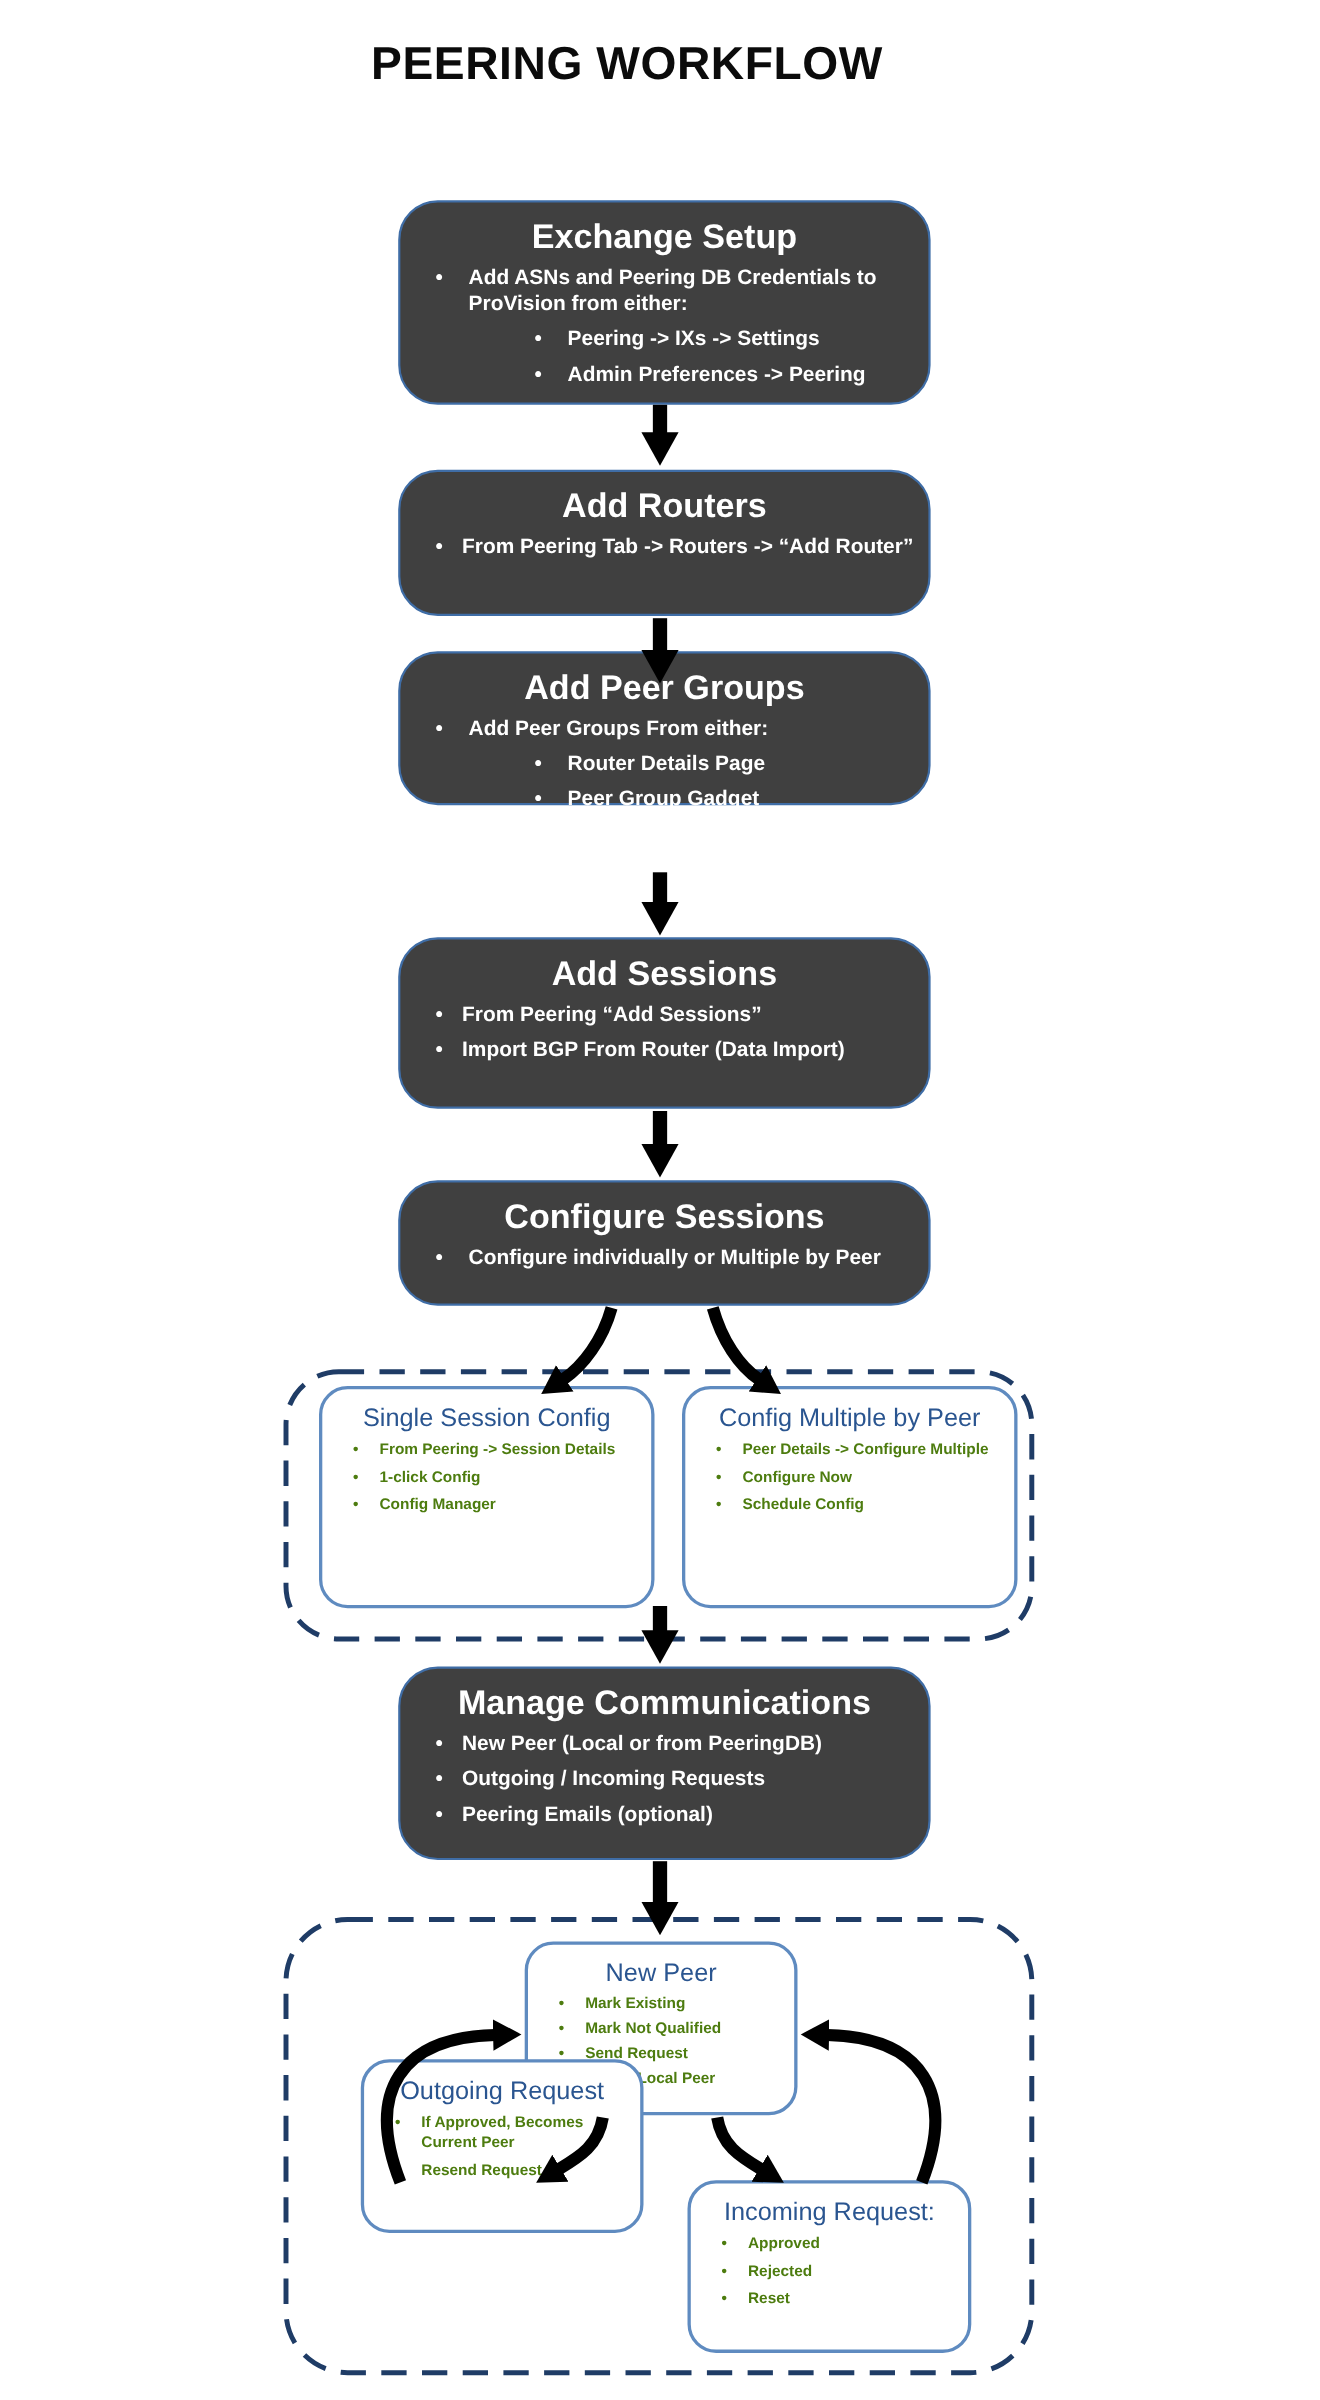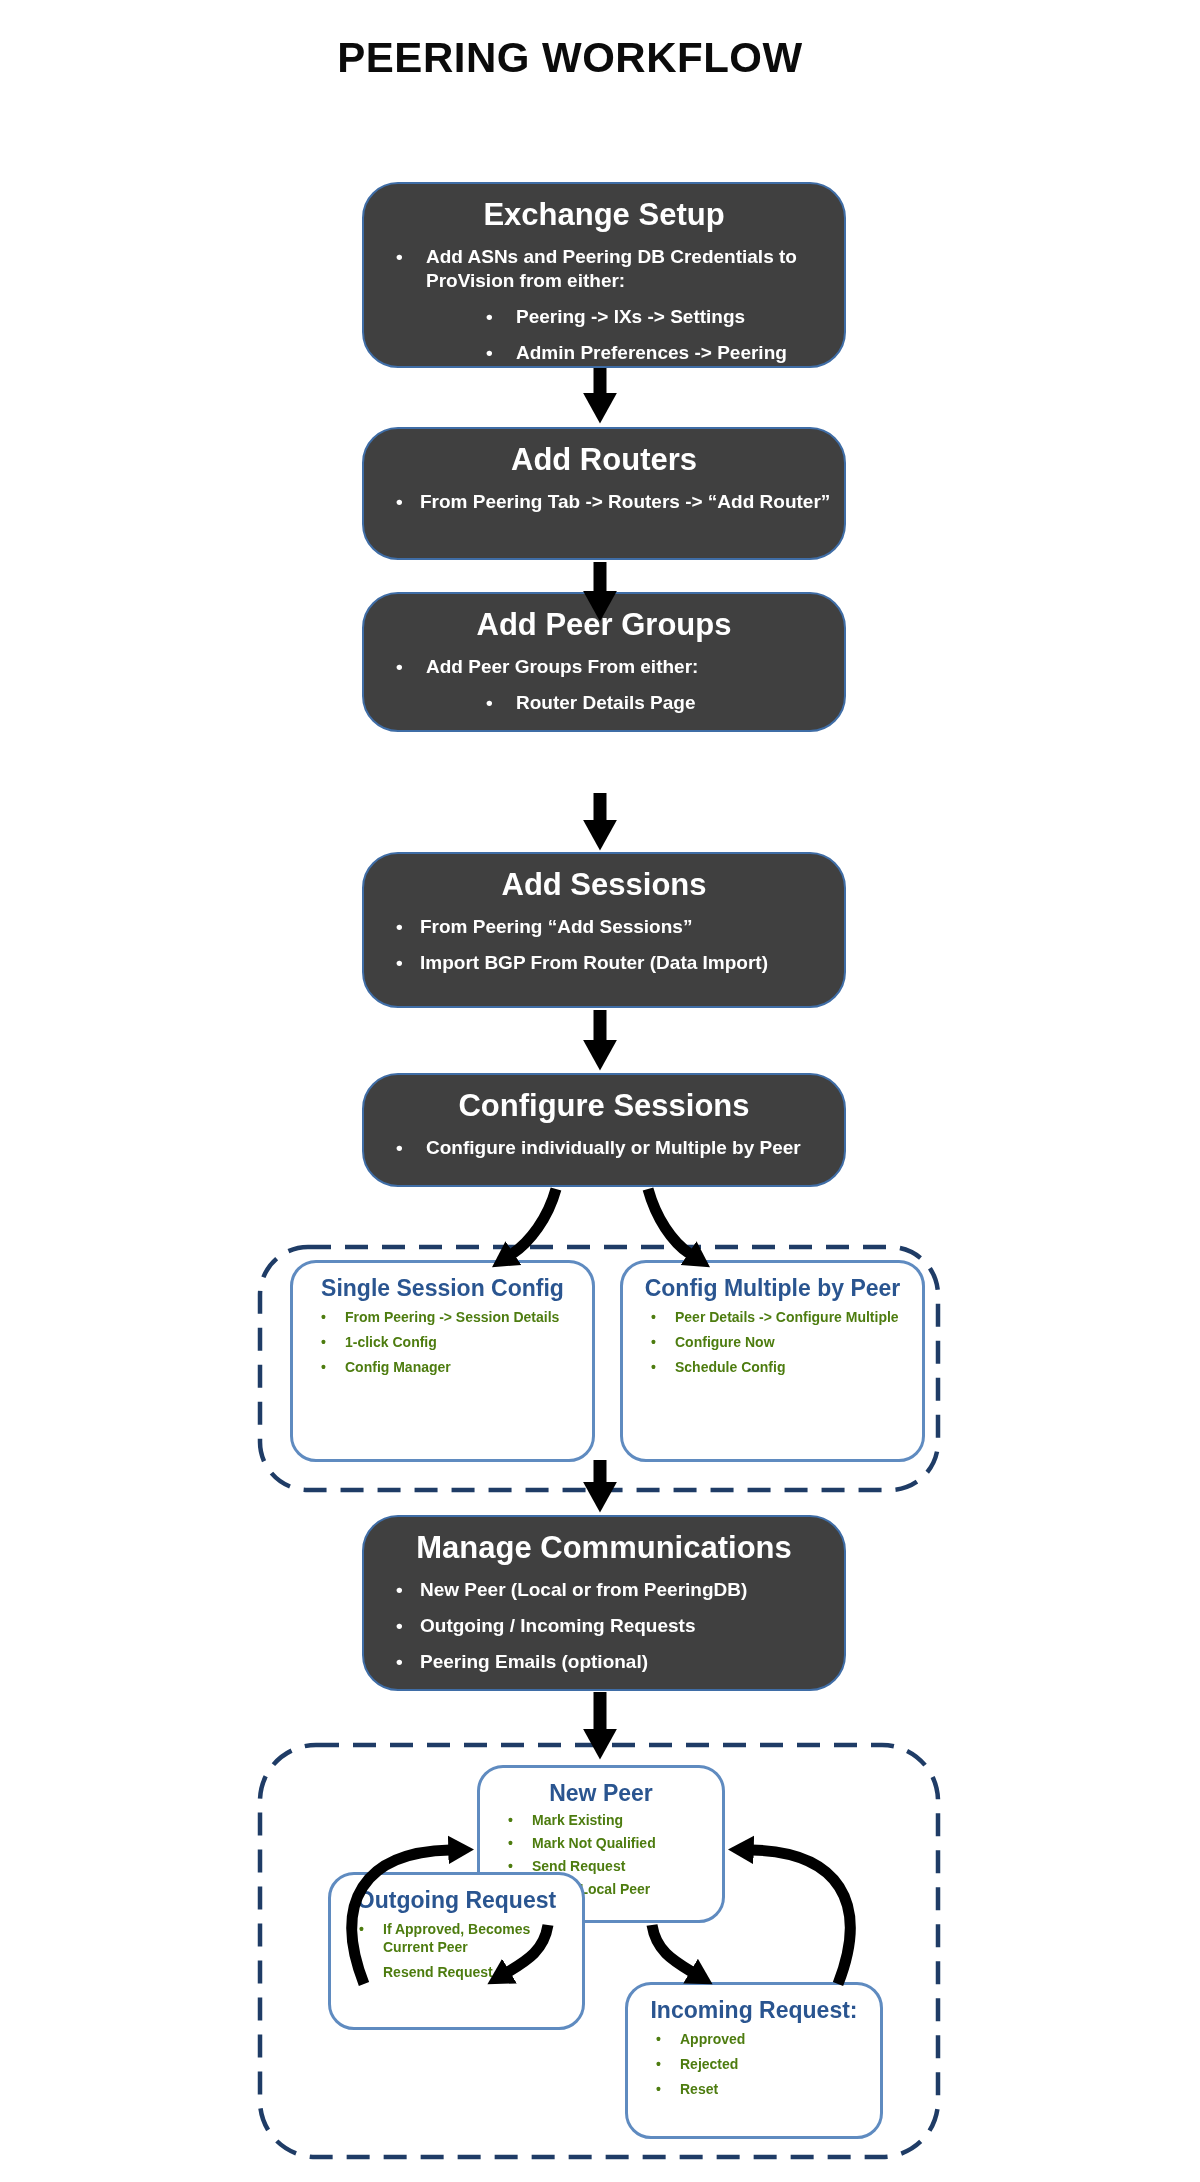--- a/index.html
+++ b/index.html
@@ -14,34 +14,34 @@
   
   .bigbox{
     position:absolute;left:362px;width:484px;box-sizing:border-box;
     background:#404040;border:2px solid #3f6da6;border-radius:36px;color:#ffffff;
   }
   .bigbox h2{
     margin:13px 12px 8px;text-align:center;font-size:31px;font-weight:700;color:#ffffff;
   }
   .bigbox .bul{
     position:relative;font-size:19px;font-weight:700;line-height:1.27;
-    margin:12px 18px 8px 0;white-space:pre-wrap;
+    margin:0 18px 8px 0;white-space:pre-wrap;
   }
   .bigbox .lvl1{padding-left:62px;}
   .bigbox .lvl1::before{content:"\2022";position:absolute;left:32px;}
   .bigbox .lvl2{padding-left:152px;}
   .bigbox .lvl2::before{content:"\2022";position:absolute;left:122px;}
   .nowrap{white-space:nowrap !important;}
   
   .subbox{
     position:absolute;box-sizing:border-box;background:#ffffff;
     border:3px solid #5f8bc0;border-radius:26px;
   }
   .subbox h3{
-    margin:12px 8px 6px;text-align:center;font-size:23px;font-weight:700;color:#2a5590;
+    margin:12px 8px 6px;text-align:center;font-size:23px;font-weight:400;color:#2a5590;
   }
   .subbox .bul{
     position:relative;color:#4d7c0f;font-size:14px;font-weight:700;line-height:1.28;
     margin:7px 12px 7px 0;padding-left:52px;white-space:pre-wrap;
   }
   .subbox .bul::before{content:"\2022";position:absolute;left:28px;}
   .overlay{position:absolute;left:0;top:0;width:1200px;height:2182px;pointer-events:none;}
 </style>
 </head>
 <body>

